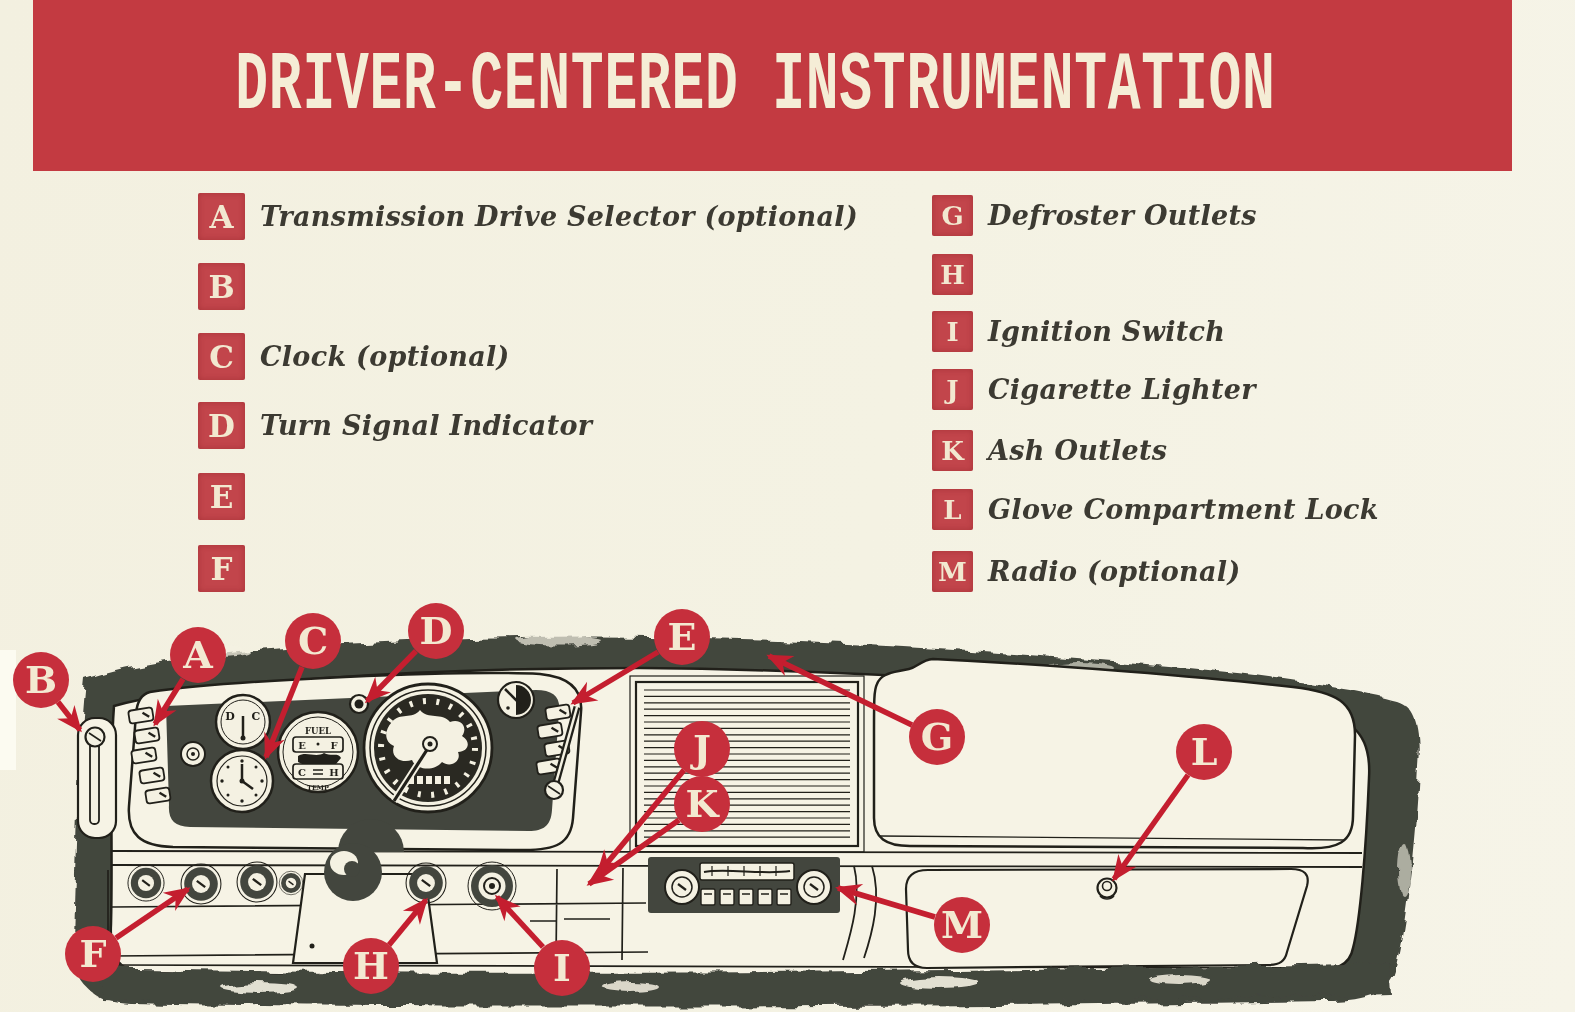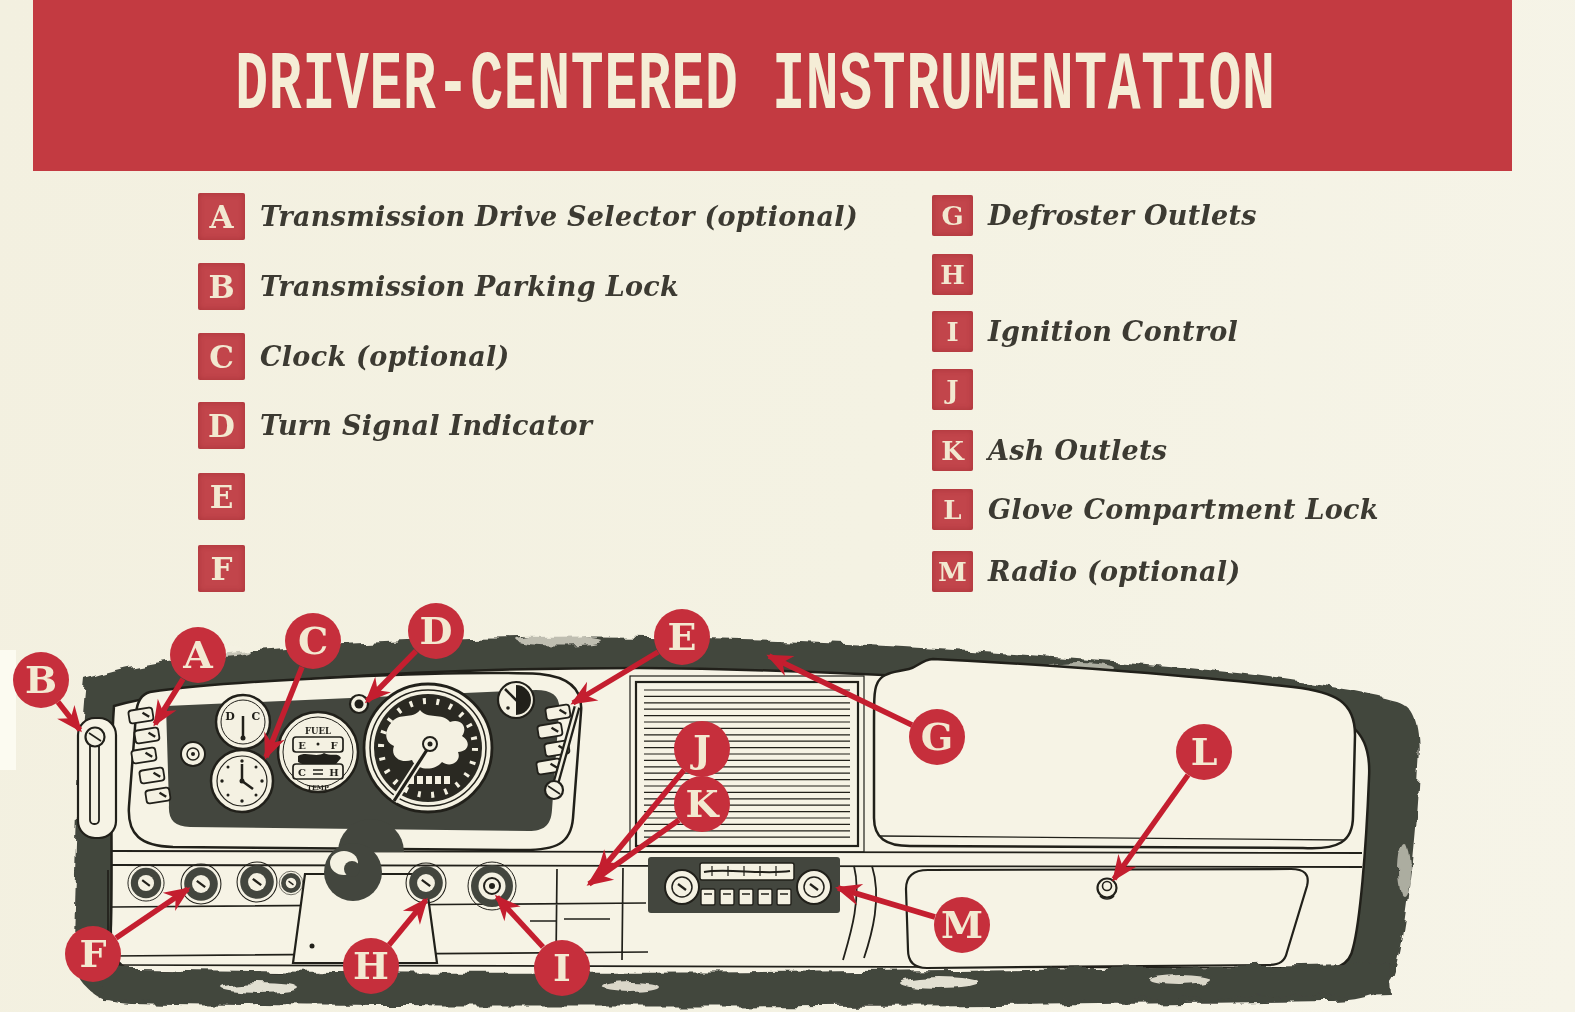--- a/index.html
+++ b/index.html
@@ -38,21 +38,20 @@
   </header>
 
   <section class="legend">
     <ul>
       <li style="left:198px;top:193px;">
         <span class="badge lg">A</span>
         <span class="lbl">Transmission Drive Selector (optional)</span>
         </li>
       <li style="left:198px;top:263px;">
         <span class="badge lg">B</span>
-        <span class="lbl">Transmission Parking Lock</span>
         </li>
       <li style="left:198px;top:333px;">
         <span class="badge lg">C</span>
         <span class="lbl">Clock (optional)</span>
         </li>
       <li style="left:198px;top:402px;">
         <span class="badge lg">D</span>
         <span class="lbl">Turn Signal Indicator</span>
         </li>
       <li style="left:198px;top:473px;">
@@ -65,24 +64,25 @@
     <ul>
       <li style="left:932px;top:195px;">
         <span class="badge sm">G</span>
         <span class="lbl">Defroster Outlets</span>
         </li>
       <li style="left:932px;top:254px;">
         <span class="badge sm">H</span>
         </li>
       <li style="left:932px;top:311px;">
         <span class="badge sm">I</span>
-        <span class="lbl">Ignition Control</span>
+        <span class="lbl">Ignition Switch</span>
         </li>
       <li style="left:932px;top:369px;">
         <span class="badge sm">J</span>
+        <span class="lbl">Cigarette Lighter</span>
         </li>
       <li style="left:932px;top:430px;">
         <span class="badge sm">K</span>
         <span class="lbl">Ash Outlets</span>
         </li>
       <li style="left:932px;top:489px;">
         <span class="badge sm">L</span>
         <span class="lbl">Glove Compartment Lock</span>
         </li>
       <li style="left:932px;top:551px;">

